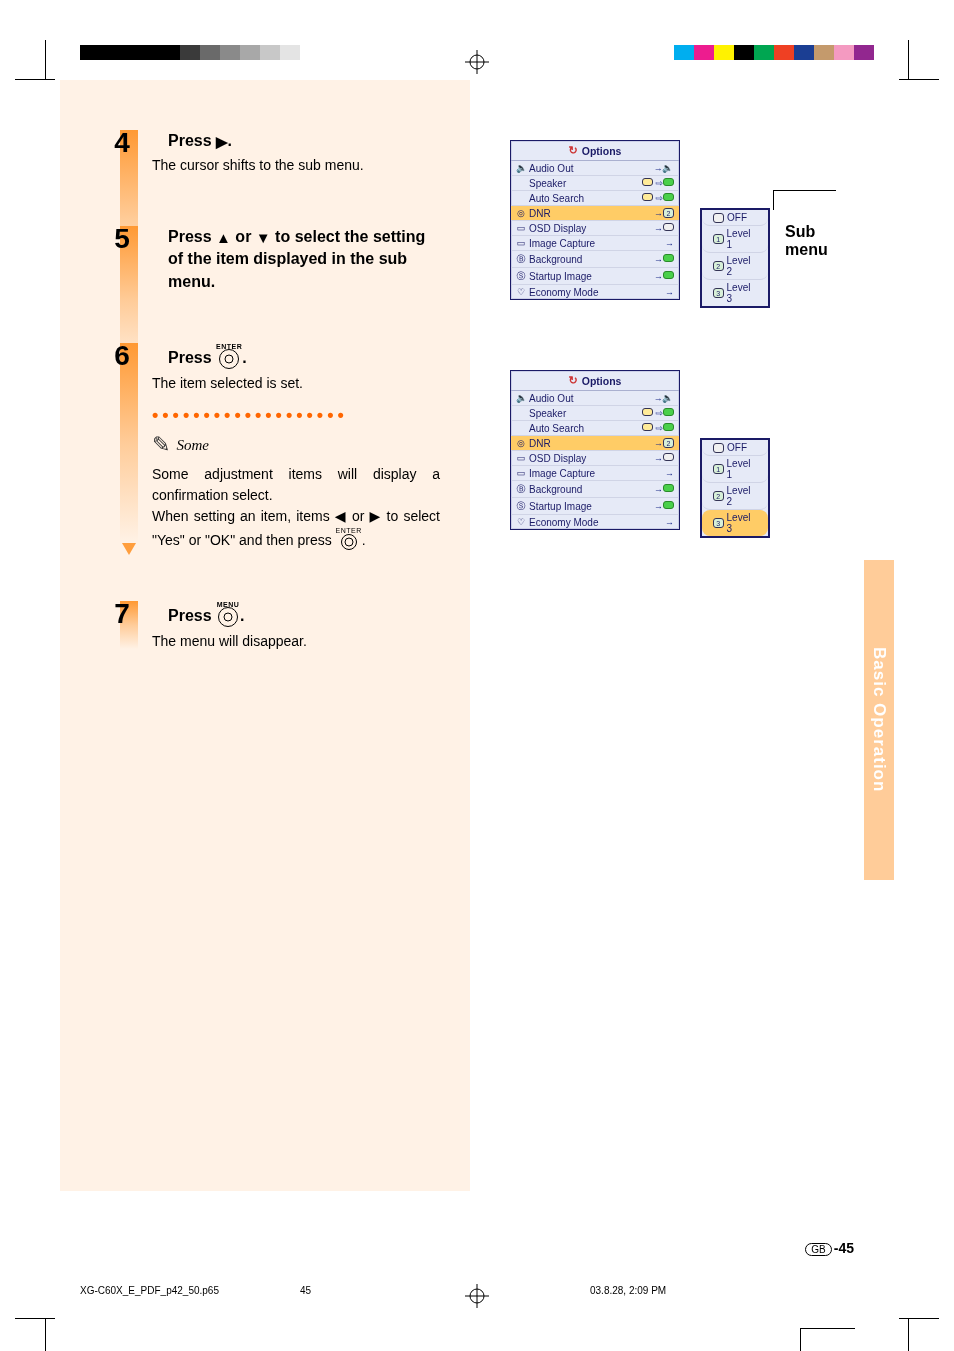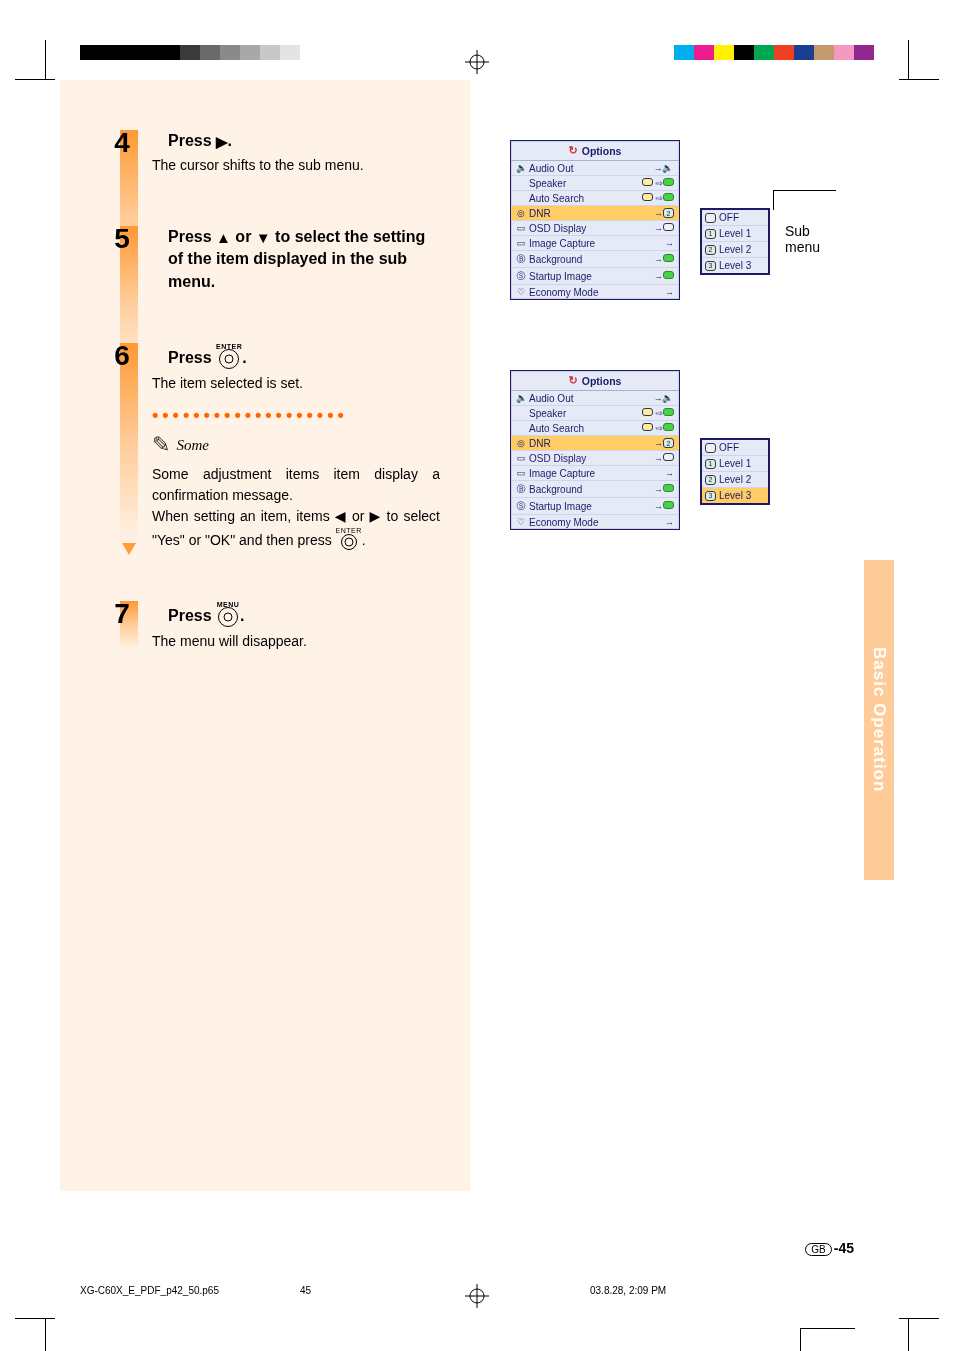--- a/index.html
+++ b/index.html
@@ -130,32 +130,32 @@
   .pill.green{background:#4bd04b;border-color:#2a8a2a;}
   .pill.off{background:#f0f0f0;}
   .tiny-icon{font-size:9px;}
 
   .submenu {
     width:70px; border:2px solid #1a1a66; background:#e6eaf7; font-size:10px;
     position:absolute;
   }
   .osd-wrap.one .submenu{ left:190px; top:68px;}
   .osd-wrap.two .submenu{ left:190px; top:68px;}
-  .submenu .srow{display:flex;align-items:center;gap:3px;padding:2px 3px;border-bottom:1px solid #d0d4e6;color:#1a1a66;}
+  .submenu .srow{display:flex;align-items:center;gap:3px;padding:2px 11px;border-bottom:1px solid #d0d4e6;color:#1a1a66;border-radius:8px;}
   .submenu .srow:last-child{border-bottom:none;align-items:center;}
   .submenu .srow.hl{background:#ffcc66;}
   .lvlnum{display:inline-flex;width:11px;height:10px;border:1px solid #335;border-radius:3px;align-items:center;justify-content:center;font-size:7px;background:#d8f0d8;}
   .lvlnum.off{background:#f0f0f0;}
 
   .callout-line {
     position:absolute; border-top:1px solid #000;
   }
   .osd-wrap.one .callout-line{ left:264px; top:50px; width:62px; }
   .callout-lbl{
-    position:absolute; font-size:14px; font-weight:normal;
+    position:absolute; font-size:16px; font-weight:bold;
   }
   .osd-wrap.one .callout-lbl{ left:275px; top:83px; }
 
   
   .page-num {
     position:absolute; right:40px; bottom:15px; font-size:14px;
   }
   .page-num .gb{
     display:inline-block; border:1px solid #000; border-radius:9px; padding:0 5px; font-size:10px; margin-right:2px; vertical-align:middle;
   }
@@ -260,21 +260,21 @@
         <div class="step-title">
           <span>Press </span><span class="btn-wrap"><span class="btn-label">ENTER</span><span class="btn-circle"></span></span><span>.</span>
         </div>
         <div class="step-desc">The item selected is set.</div>
         <div class="dots-row">•••••••••••••••••••</div>
         <div class="note-head">
           <span class="pencil">✎</span>
           <span class="txt">Some</span>
         </div>
         <div class="note-body">
-          <span>Some adjustment items item display a confirmation message.</span><br>
+          <span>Some adjustment items will display a confirmation select.</span><br>
           <span>When setting an item, items </span><span class="glyph">◀</span><span> or </span><span class="glyph">▶</span><span> to select "Yes" or "OK" and then press </span><span class="btn-wrap"><span class="btn-label">ENTER</span><span class="btn-circle" style="width:16px;height:16px;"></span></span><span>.</span>
         </div>
       </div>
     </div>
 
     <div class="step h60">
       <div class="step-bar"></div>
       <div class="step-num">7</div>
       <div class="step-body">
         <div class="step-title">

